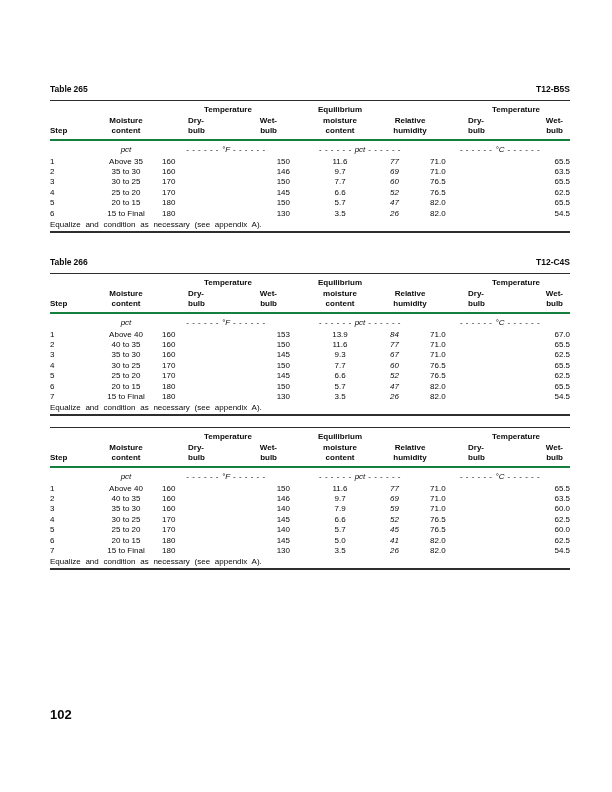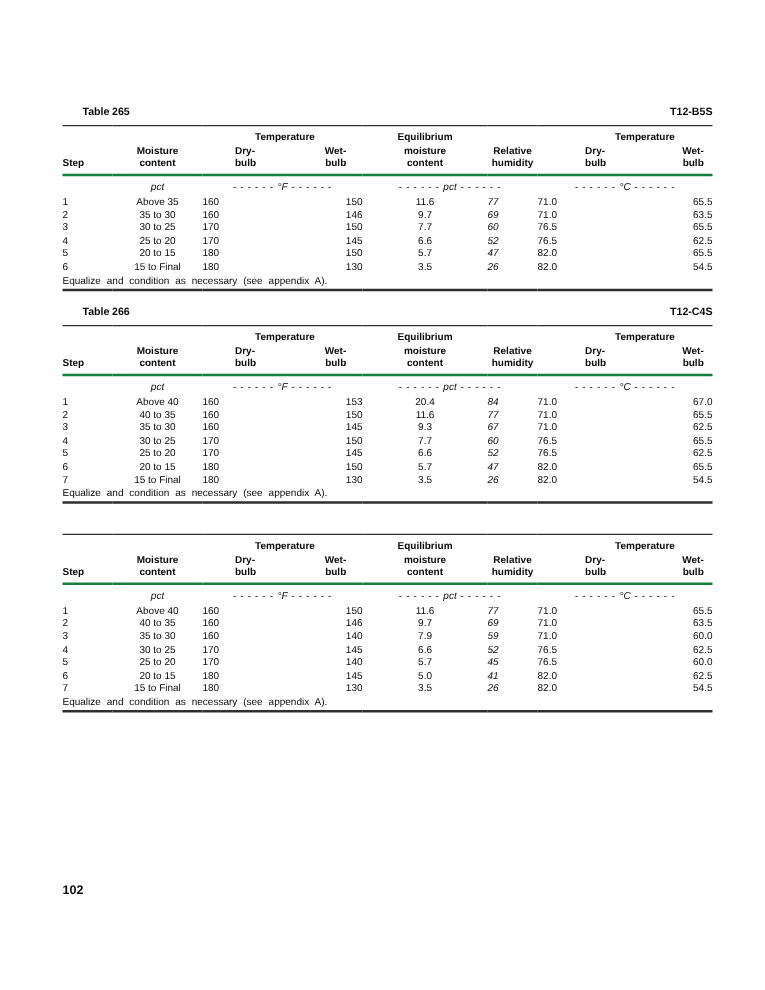--- a/index.html
+++ b/index.html
@@ -4,25 +4,25 @@
 <style>
   html,body { margin:0; padding:0; background:#e8e8e8; }
   #page {
     position:relative; width:612px; height:792px; background:#ffffff;
     margin:0 auto; overflow:hidden;
     font-family:"Liberation Sans", sans-serif; color:#0a0a0a;
     font-size:8px;
   }
   .tbl-block { position:absolute; left:50px; width:520px; }
   #block-265 { top:84px; }
-  #block-266 { top:244px; }
+  #block-266 { top:257px; }
   #block-267 { top:427px; }
 
   .label-row { display:flex; justify-content:space-between; align-items:flex-end;
-    font-weight:bold; font-size:8.5px; line-height:10px; margin-bottom:6px;margin-left:16px; }
+    font-weight:bold; font-size:8.5px; line-height:10px; margin-bottom:6px; }
   .label-left span { display:inline-block; }
   .label-num { margin-left:2px; }
 
   table.sched { width:520px; border-collapse:collapse; table-layout:fixed;
     border-top:1.8px solid #2e2e2e; border-bottom:2px solid #2e2e2e; }
   table.sched td, table.sched th { margin:0; padding:0; font-size:8px;
     white-space:nowrap; overflow:visible; }
 
   col.c1{width:40px} col.c2{width:72px} col.c3{width:74px} col.c4{width:54px}
   col.c5{width:100px} col.c6{width:40px} col.c7{width:86px} col.c8{width:54px}
@@ -53,21 +53,21 @@
   td.c-wetf { text-align:right; padding-right:13px; }
   td.c-emc { text-align:center; }
   td.c-rh { text-align:left;font-style:italic; }
   td.c-dryc { text-align:left; padding-left:38px; }
   td.c-wetc { text-align:right; padding-right:7px; }
 
   tr.foot td { text-align:left; line-height:11px; padding-bottom:1px;
     word-spacing:2.5px; }
 
   #page-number { position:absolute; left:50px; top:707px; font-weight:bold;
-    font-size:10px; }
+    font-size:13px; }
 </style>
 </head>
 <body>
 
 <div id="page">
 
   <div class="tbl-block" id="block-265">
     <div class="label-row">
       <div class="label-left">
         <span>Table</span><span class="label-num">265</span>
@@ -276,21 +276,21 @@
         <td colspan="2" class="u-c"><span class="dash">- - - - - -</span><span class="un">°C</span><span class="dash">- - - - - -</span></td>
       </tr>
       </tbody>
         <tbody>
 
       <tr class="data">
           <td class="c-step">1</td>
           <td class="c-moist">Above 40</td>
           <td class="c-dryf">160</td>
           <td class="c-wetf">153</td>
-          <td class="c-emc">20.4</td>
+          <td class="c-emc">13.9</td>
           <td class="c-rh">84</td>
           <td class="c-dryc">71.0</td>
           <td class="c-wetc">67.0</td>
         </tr>
           <tr class="data">
           <td class="c-step">2</td>
           <td class="c-moist">40 to 35</td>
           <td class="c-dryf">160</td>
           <td class="c-wetf">150</td>
           <td class="c-emc">11.6</td>

